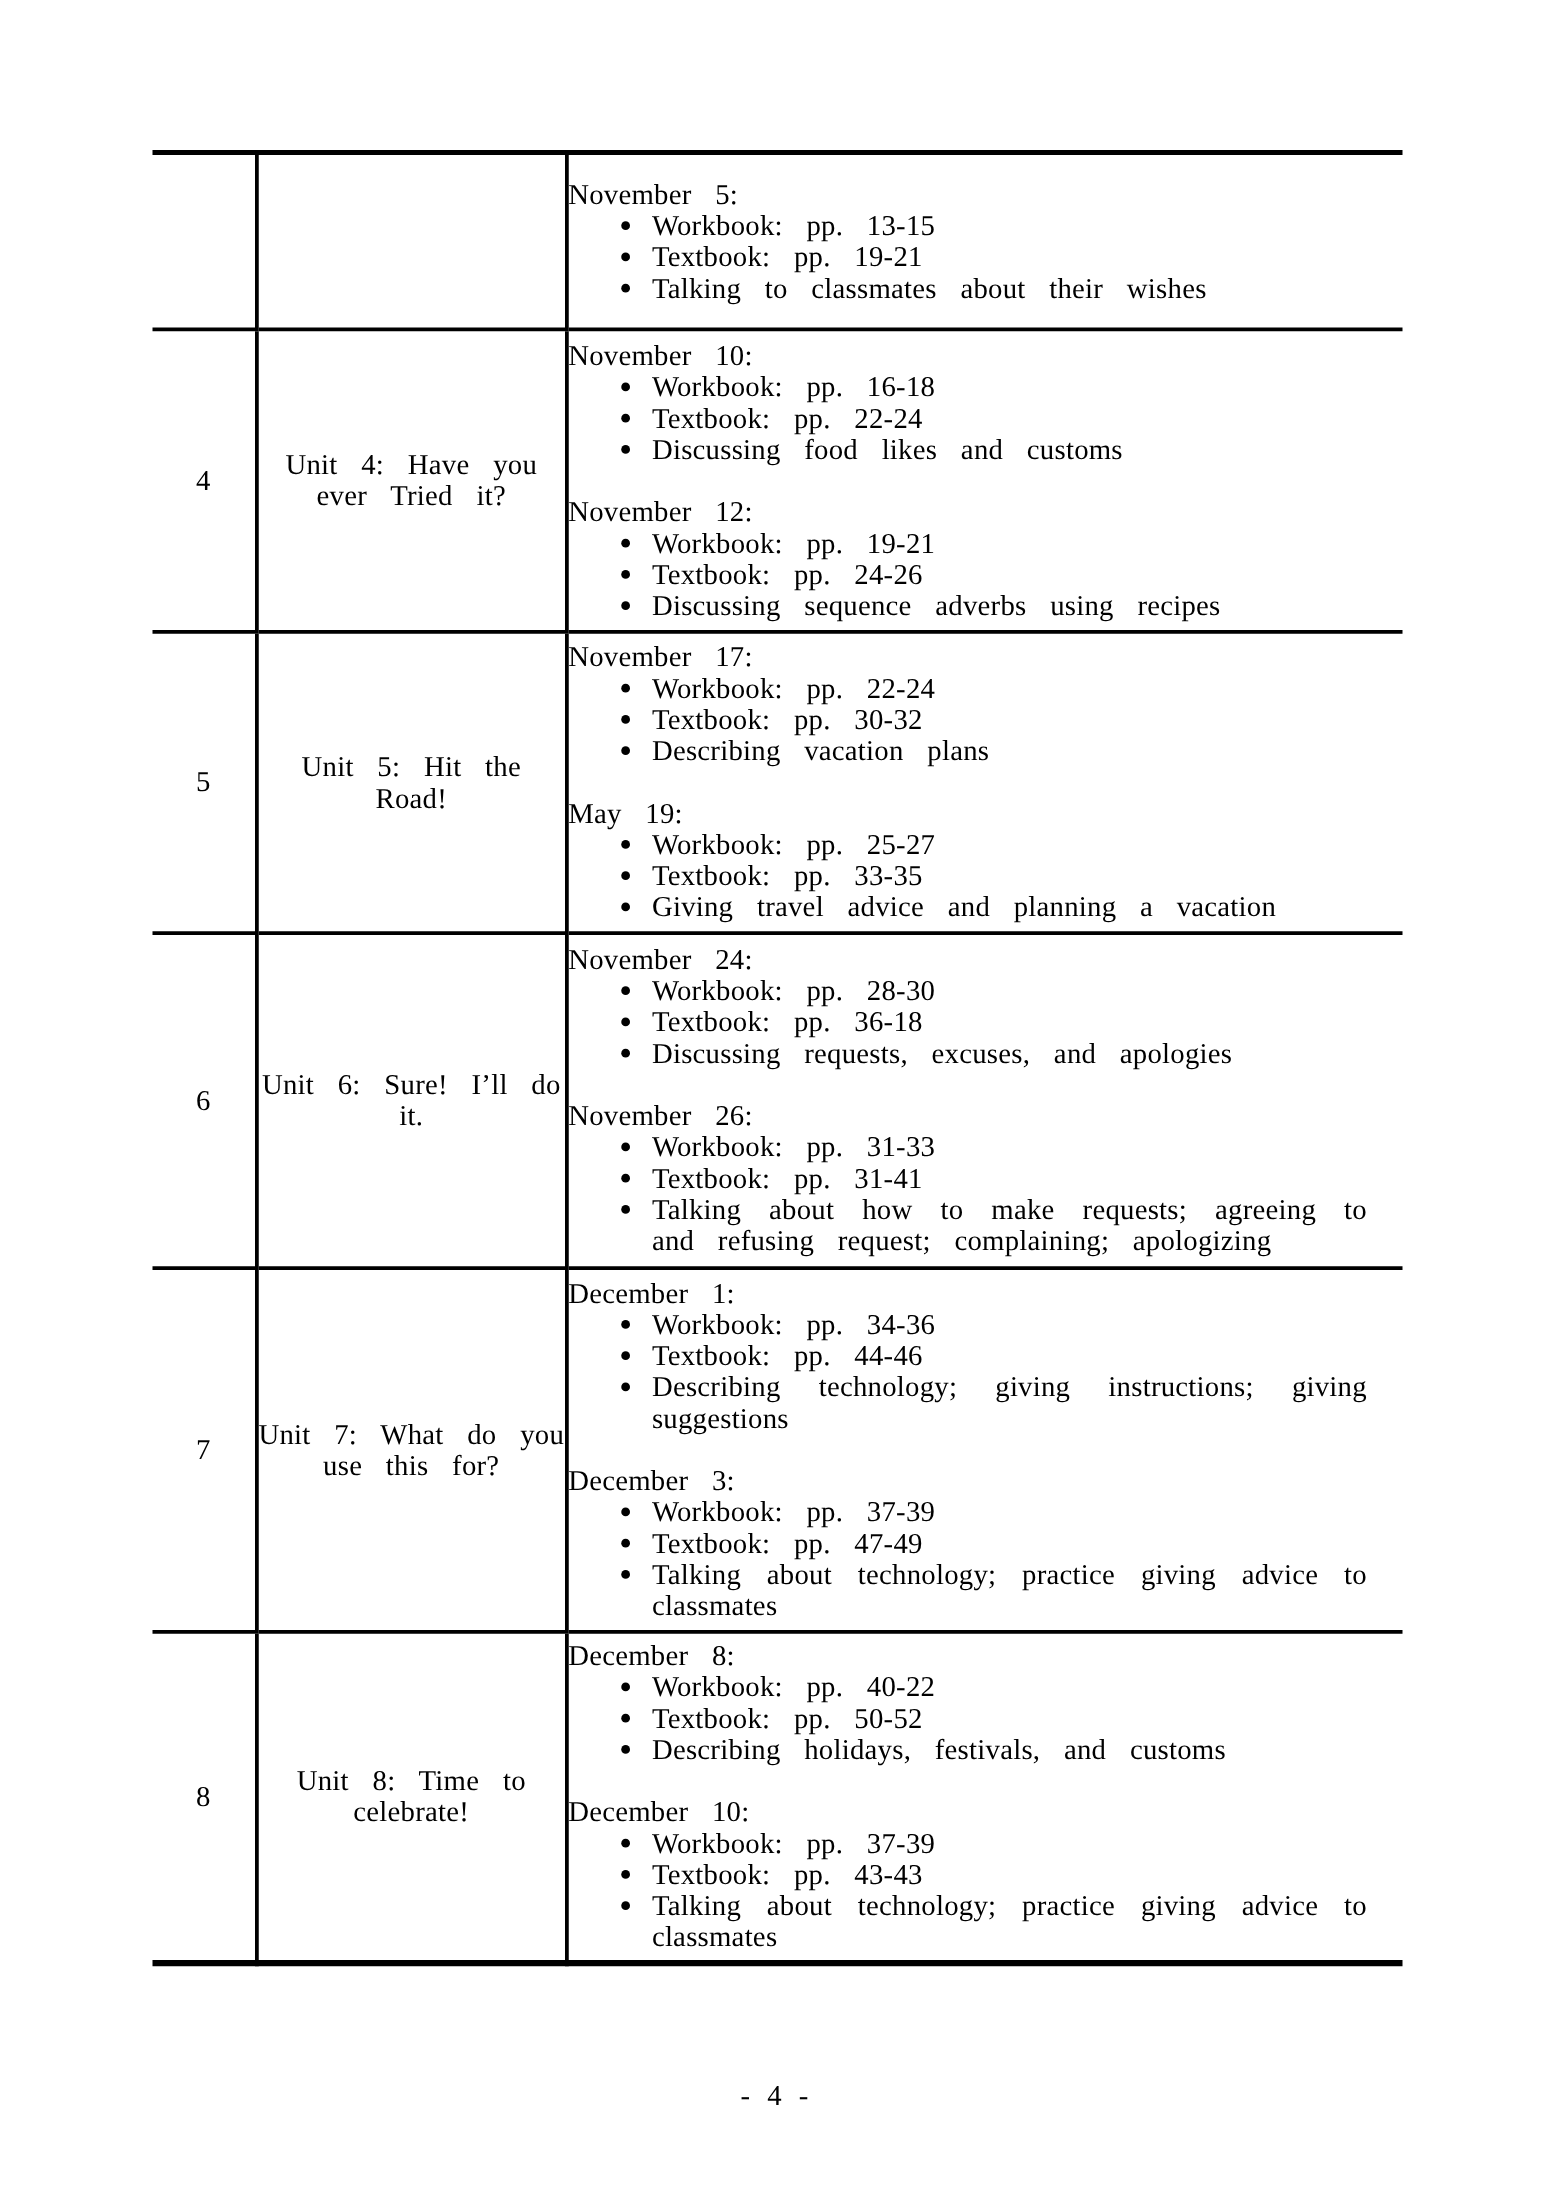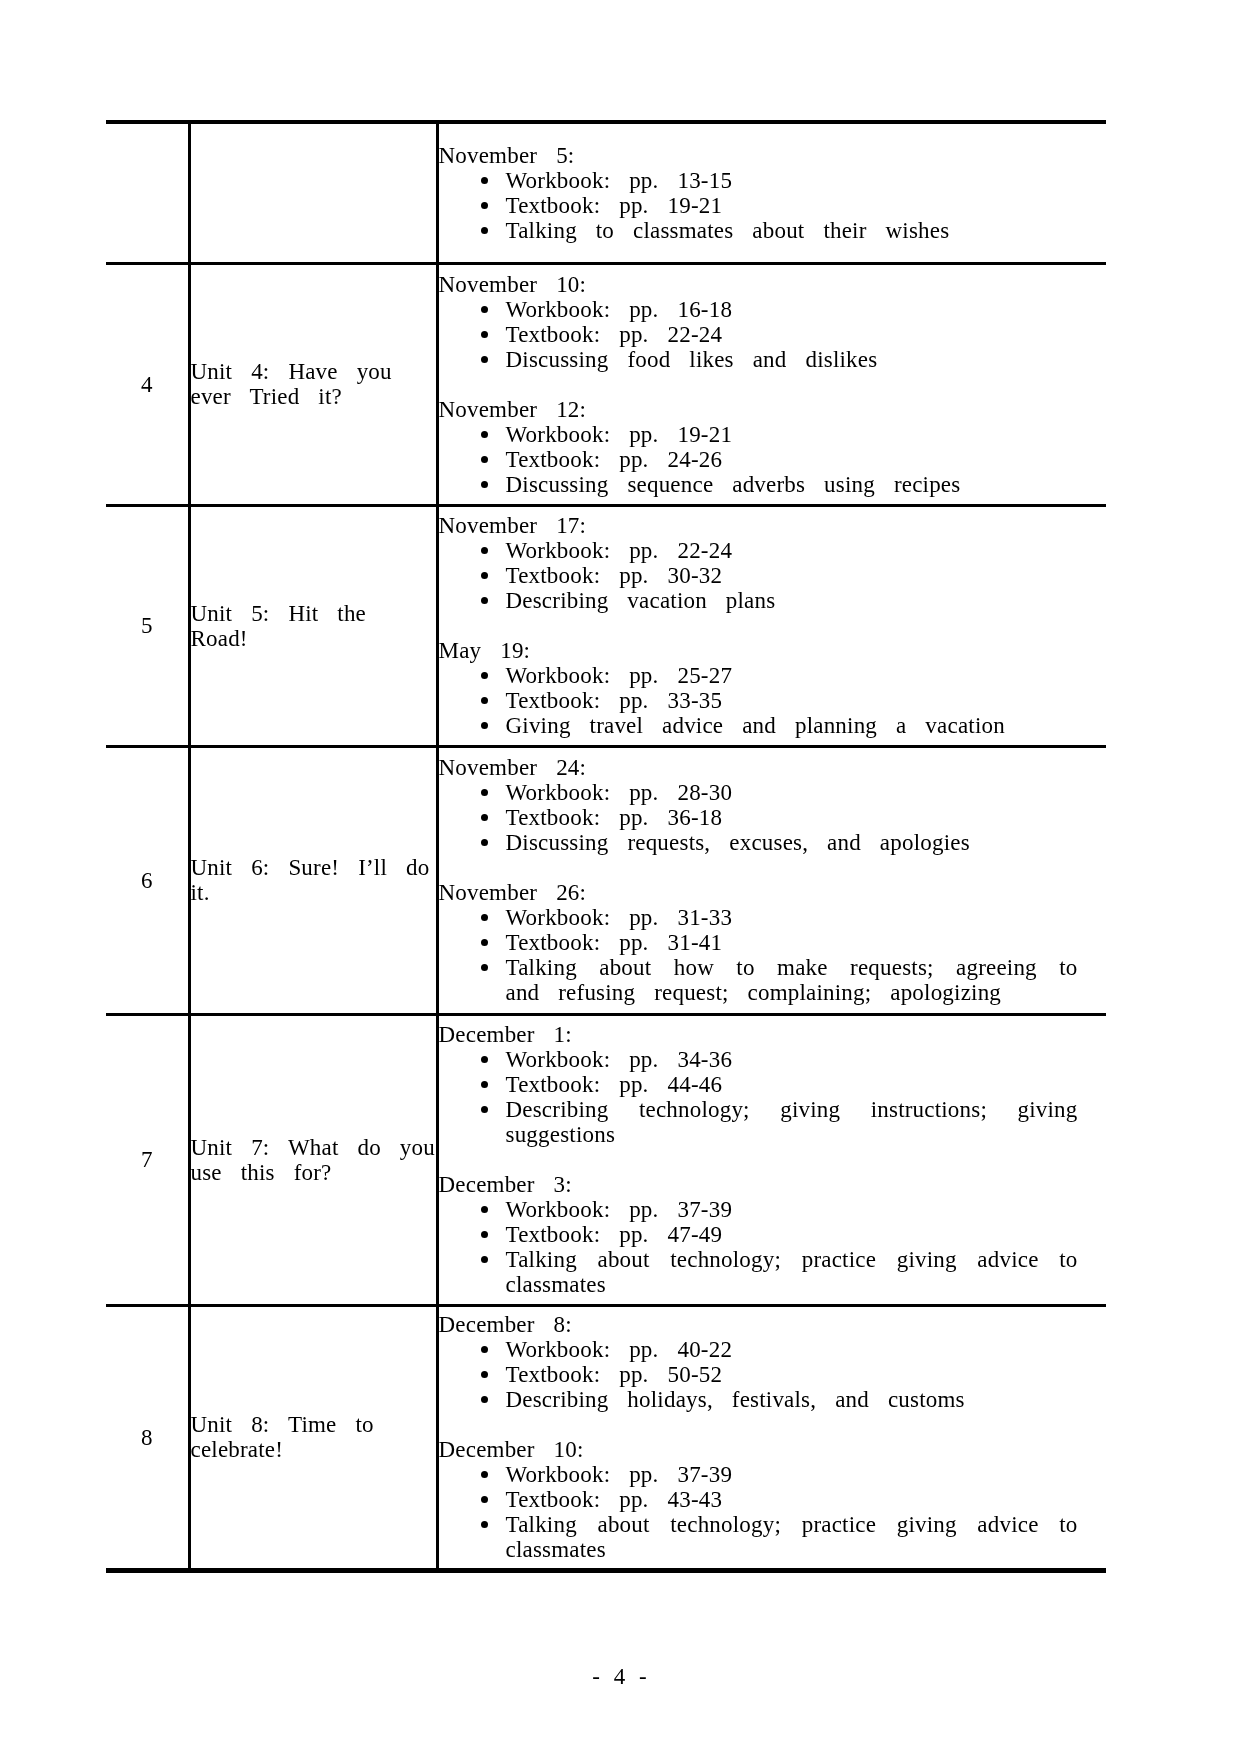--- a/index.html
+++ b/index.html
@@ -11,21 +11,21 @@
     position: relative;
     width: 1240px;
     height: 1753px;
     background: #ffffff;
     font-family: "Liberation Serif", "DejaVu Serif", serif;
     color: #000000;
     overflow: hidden;
   }
   table.schedule {
     position: absolute;
-    left: 106px;
+    left: 122px;
     top: 120px;
     width: 1000px;
     table-layout: fixed;
     border-collapse: collapse;
     border-top: 4px solid #000;
     border-bottom: 5px solid #000;
     font-size: 23px;
     line-height: 25px;
     word-spacing: 13px;
     letter-spacing: 0.2px;
@@ -40,20 +40,21 @@
   }
   tbody tr { border-top: 3px solid #000; }
   tbody tr:first-child { border-top: none; }
 
   td.week-cell {
     border-right: 3px solid #000;
     text-align: center;
   }
   td.unit-cell {
     border-right: 3px solid #000;
+    text-align: center;
     padding: 0 6px;
   }
   td.content-cell {
     padding: 8px 0 8px 10px;
   }
 
   
   tbody tr:nth-child(1) { height: 141px; }
   tbody tr:nth-child(2) { height: 242px; }
   tbody tr:nth-child(3) { height: 241px; }
@@ -125,21 +126,21 @@
   </tr>
         <tr>
     <td class="week-cell">4</td>
     <td class="unit-cell">Unit 4: Have you ever Tried it?</td>
     <td class="content-cell">
             <div class="session">
     <div class="session-date">November 10:</div>
     <ul class="session-items">
                 <li>Workbook: pp. 16-18</li>
                 <li>Textbook: pp. 22-24</li>
-                <li>Discussing food likes and dislikes</li>
+                <li>Discussing food likes and customs</li>
               </ul>
   </div>
             <div class="session">
     <div class="session-date">November 12:</div>
     <ul class="session-items">
                 <li>Workbook: pp. 19-21</li>
                 <li>Textbook: pp. 24-26</li>
                 <li>Discussing sequence adverbs using recipes</li>
               </ul>
   </div>

